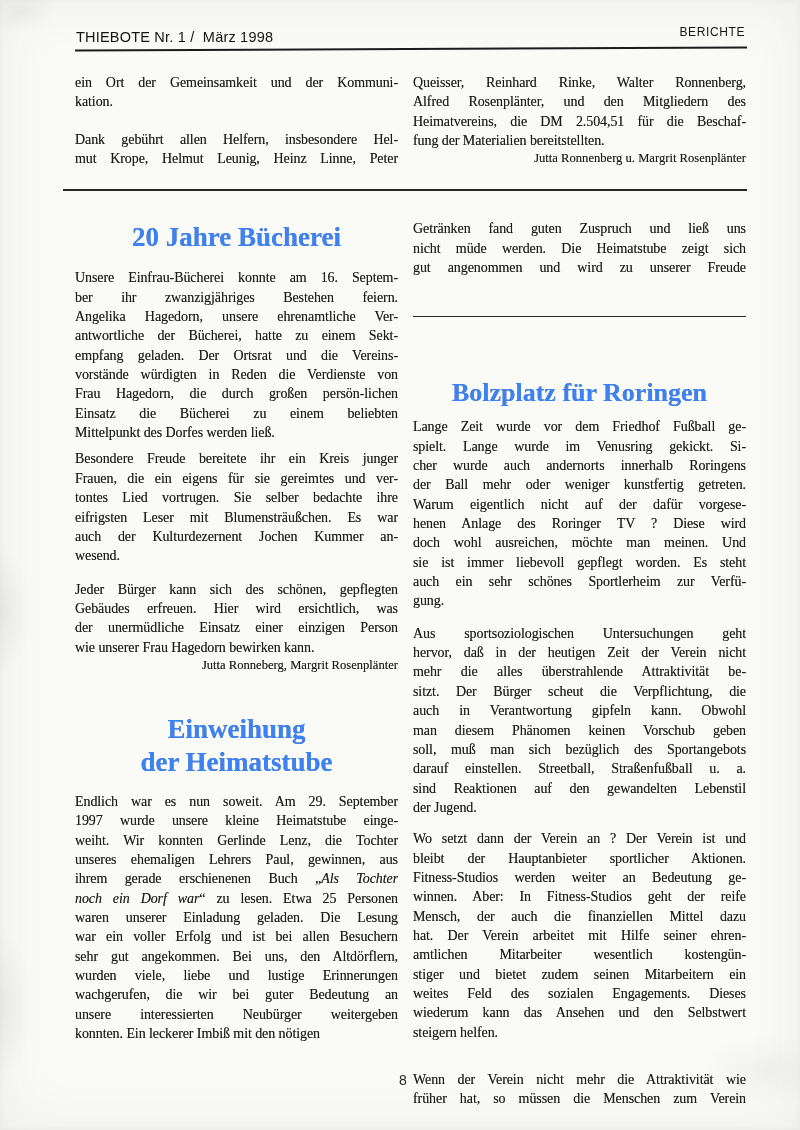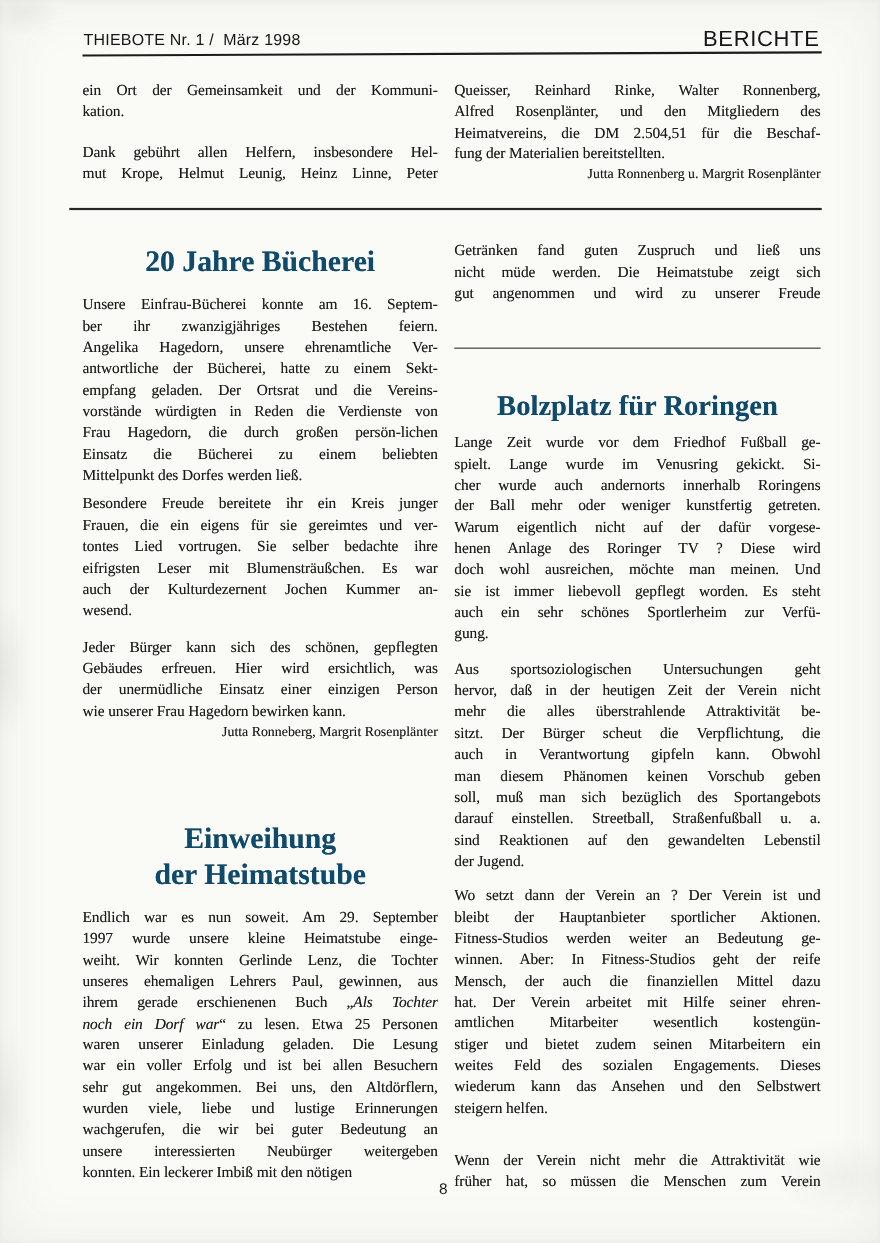--- a/index.html
+++ b/index.html
@@ -14,21 +14,21 @@
     box-shadow:inset 0 0 55px rgba(60,60,55,0.07), inset 0 0 6px rgba(60,60,55,0.04);
   }
   
   #hdr-left{
     position:absolute;left:76px;top:29px;
     font-family:"Liberation Sans",sans-serif;font-size:14.5px;color:#151515;
     letter-spacing:0.2px;white-space:pre;
   }
   #hdr-right{
     position:absolute;right:55px;top:25px;
-    font-family:"Liberation Sans",sans-serif;font-size:20px;color:#151515;
+    font-family:"Liberation Sans",sans-serif;font-size:12px;color:#151515;
     letter-spacing:0.6px;
   }
   #hdr-rule{
     position:absolute;left:75px;top:48px;width:672px;height:2.4px;
     background:#1c1c1c;transform:rotate(-0.25deg);
   }
   #mid-divider{
     position:absolute;left:63px;top:189px;width:684px;height:1.8px;background:#262626;
   }
   
@@ -43,21 +43,21 @@
   }
   .line.last{text-align:center;text-align-last:left;}
   .flexline{
     line-height:19.35px;height:19.35px;overflow:hidden;
     display:flex;justify-content:space-between;align-items:baseline;
     text-shadow:0 0 0.5px rgba(27,27,27,0.55);
   }
   .flexline .body-frag{font-size:14px;letter-spacing:-0.08px;white-space:nowrap;}
   .inline-byline{font-size:12.6px;white-space:nowrap;margin-top:23px;}
   h1,h2{
-    margin:0;padding:0;text-align:center;font-weight:bold;color:#0c4a6e;
+    margin:0;padding:0;text-align:center;font-weight:bold;color:#3b82f6;
     text-shadow:0 0 0.6px rgba(20,20,20,0.5);
   }
   h1{font-size:27px;line-height:33px;}
   h2{font-size:26px;line-height:32px;}
   .byline{
     font-size:12.6px;line-height:17px;text-align:right;
     text-shadow:0 0 0.5px rgba(27,27,27,0.5);
   }
   .col-divider{width:100%;height:1.6px;background:#2b2b2b;}
   #page-number{
@@ -116,21 +116,21 @@
         <div class="line last"><span>wesend.</span></div>
       </div>
     <div class="para" style="margin-top:14px">
         <div class="line"><span>Jeder Bürger kann sich des schönen, gepflegten</span></div>
         <div class="line"><span>Gebäudes erfreuen. Hier wird ersichtlich, was</span></div>
         <div class="line"><span>der unermüdliche Einsatz einer einzigen Person</span></div>
         <div class="line last"><span>wie unserer Frau Hagedorn bewirken kann.</span></div>
       </div>
     <div class="byline">Jutta Ronneberg, Margrit Rosenplänter</div>
 
-    <h1 style="margin-top:72px">
+    <h1 style="margin-top:39px">
       <span>Einweihung</span><br>
       <span>der Heimatstube</span>
     </h1>
     <div class="para" style="margin-top:13px">
         <div class="line"><span>Endlich war es nun soweit. Am 29. September</span></div>
         <div class="line"><span>1997 wurde unsere kleine Heimatstube einge-</span></div>
         <div class="line"><span>weiht. Wir konnten Gerlinde Lenz, die Tochter</span></div>
         <div class="line"><span>unseres ehemaligen Lehrers Paul, gewinnen, aus</span></div>
         <div class="line"><span>ihrem gerade erschienenen Buch „</span><i>Als Tochter</i></div>
         <div class="line"><i>noch ein Dorf war</i><span>“ zu lesen. Etwa 25 Personen</span></div>
@@ -158,21 +158,21 @@
         <div class="line"><span>nicht müde werden. Die Heimatstube zeigt sich</span></div>
         <div class="line"><span>gut angenommen und wird zu unserer Freude</span></div>
       </div>
     <div class="flexline">
       <span class="body-frag">gern genutzt.</span>
       <span class="inline-byline">Jutta Ronnenberg, Margrit Rosenplänter</span>
     </div>
 
     <div class="col-divider" style="margin-top:19px"></div>
 
-    <h2 style="margin-top:36px">Bolzplatz für Roringen</h2>
+    <h2 style="margin-top:60px">Bolzplatz für Roringen</h2>
     <div class="para" style="margin-top:8px">
         <div class="line"><span>Lange Zeit wurde vor dem Friedhof Fußball ge-</span></div>
         <div class="line"><span>spielt. Lange wurde im Venusring gekickt. Si-</span></div>
         <div class="line"><span>cher wurde auch andernorts innerhalb Roringens</span></div>
         <div class="line"><span>der Ball mehr oder weniger kunstfertig getreten.</span></div>
         <div class="line"><span>Warum eigentlich nicht auf der dafür vorgese-</span></div>
         <div class="line"><span>henen Anlage des Roringer TV ? Diese wird</span></div>
         <div class="line"><span>doch wohl ausreichen, möchte man meinen. Und</span></div>
         <div class="line"><span>sie ist immer liebevoll gepflegt worden. Es steht</span></div>
         <div class="line"><span>auch ein sehr schönes Sportlerheim zur Verfü-</span></div>

